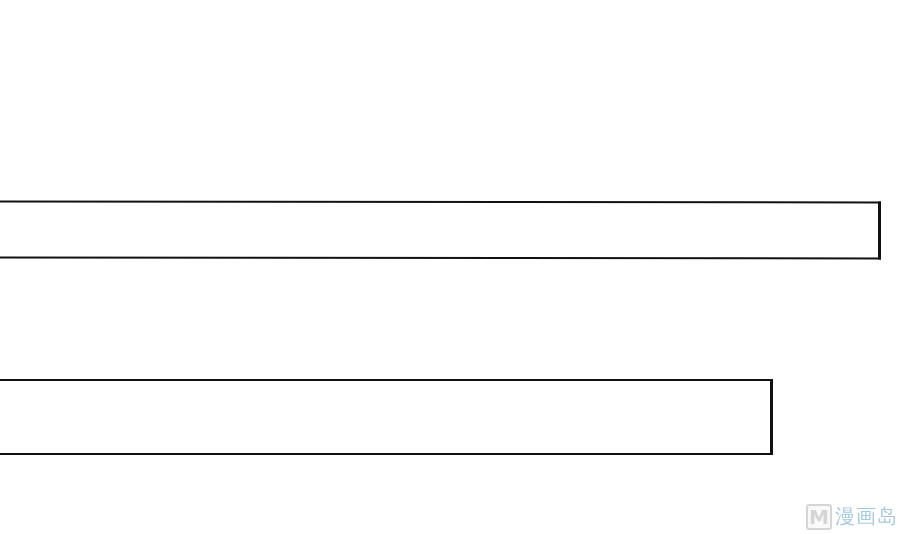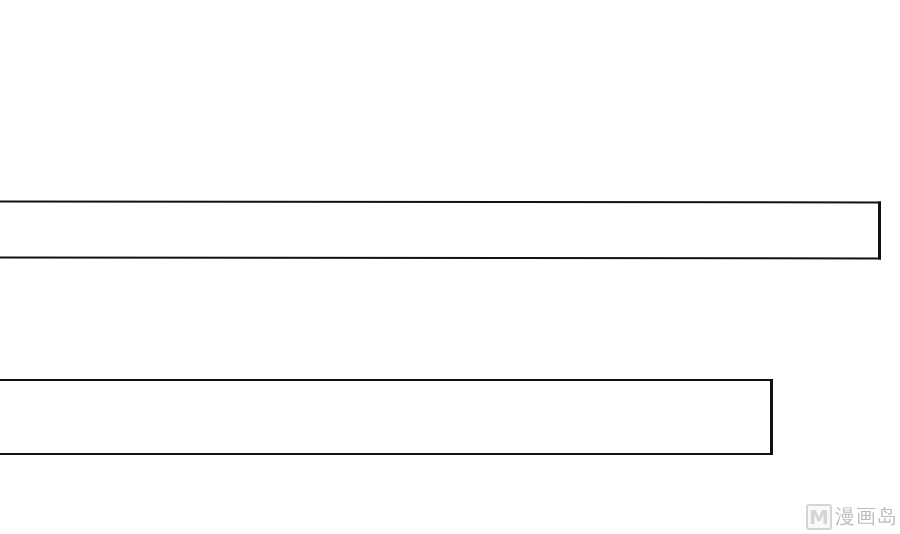--- a/index.html
+++ b/index.html
@@ -3,21 +3,21 @@
 <meta charset="utf-8">
 <style>
   html, body { margin:0; padding:0; background:#ffffff; }
   body { width:900px; height:534px; position:relative; overflow:hidden; font-family:"DejaVu Sans", sans-serif; }
   .box { position:absolute; background:#ffffff; border:2px solid #111111; border-left:none; box-sizing:border-box; }
   #box1 { left:0; top:201px; width:881px; height:58px; border-right-width:3px; transform:skewY(0.06deg); }
   #box2 { left:0; top:379px; width:773px; height:76px; border-right-width:3px; }
   .watermark { position:absolute; right:2px; bottom:4px; display:flex; align-items:center; gap:3px; opacity:0.35; }
   .wm-logo { width:26px; height:26px; border:2px solid #888; border-radius:3px; box-sizing:border-box;
              display:flex; align-items:center; justify-content:center; color:#888; font-weight:bold; font-size:20px; background:#eee; }
-  .wm-text { color:#404040; font-size:20px; letter-spacing:1px; }
+  .wm-text { color:#0369a1; font-size:20px; letter-spacing:1px; }
 </style>
 </head>
 <body>
 
 <div id="box1" class="box">
   <span></span>
 </div>
 
 <div id="box2" class="box">
   <span></span>

